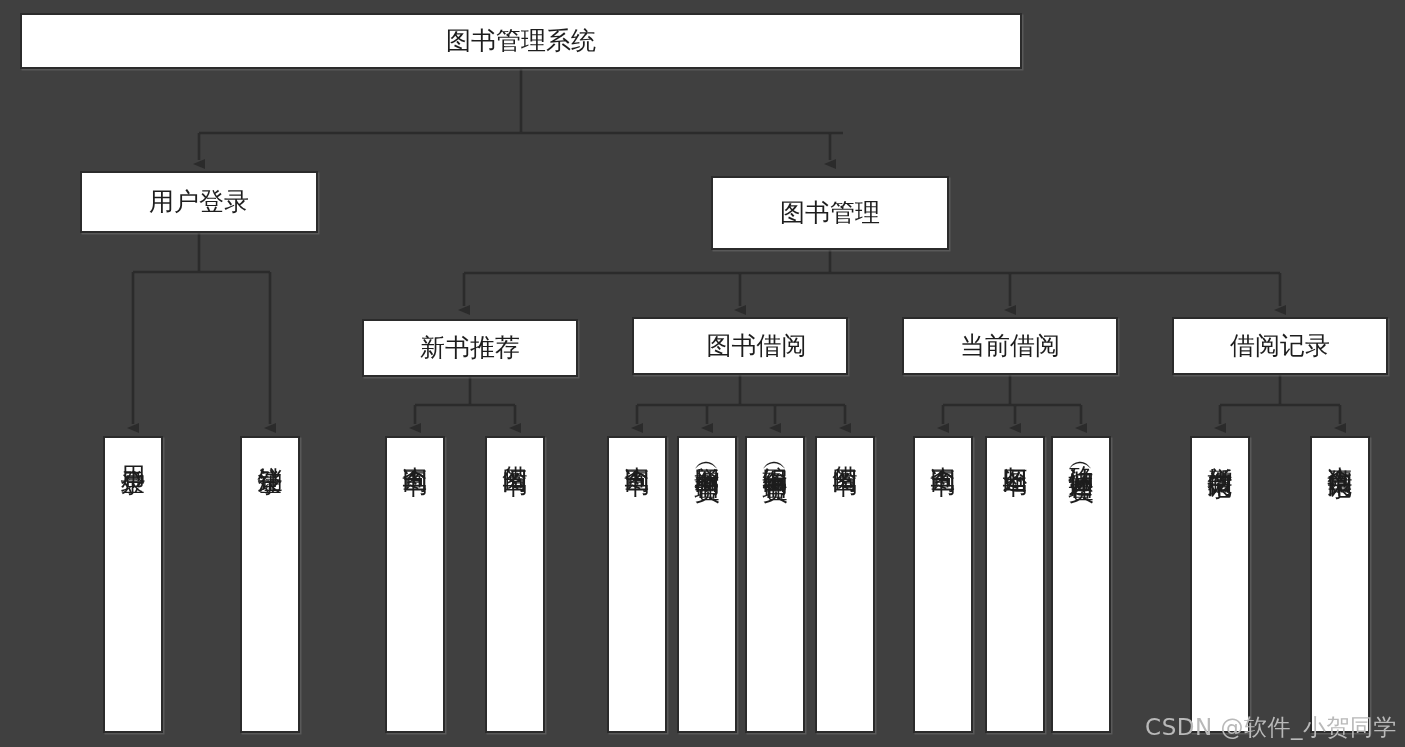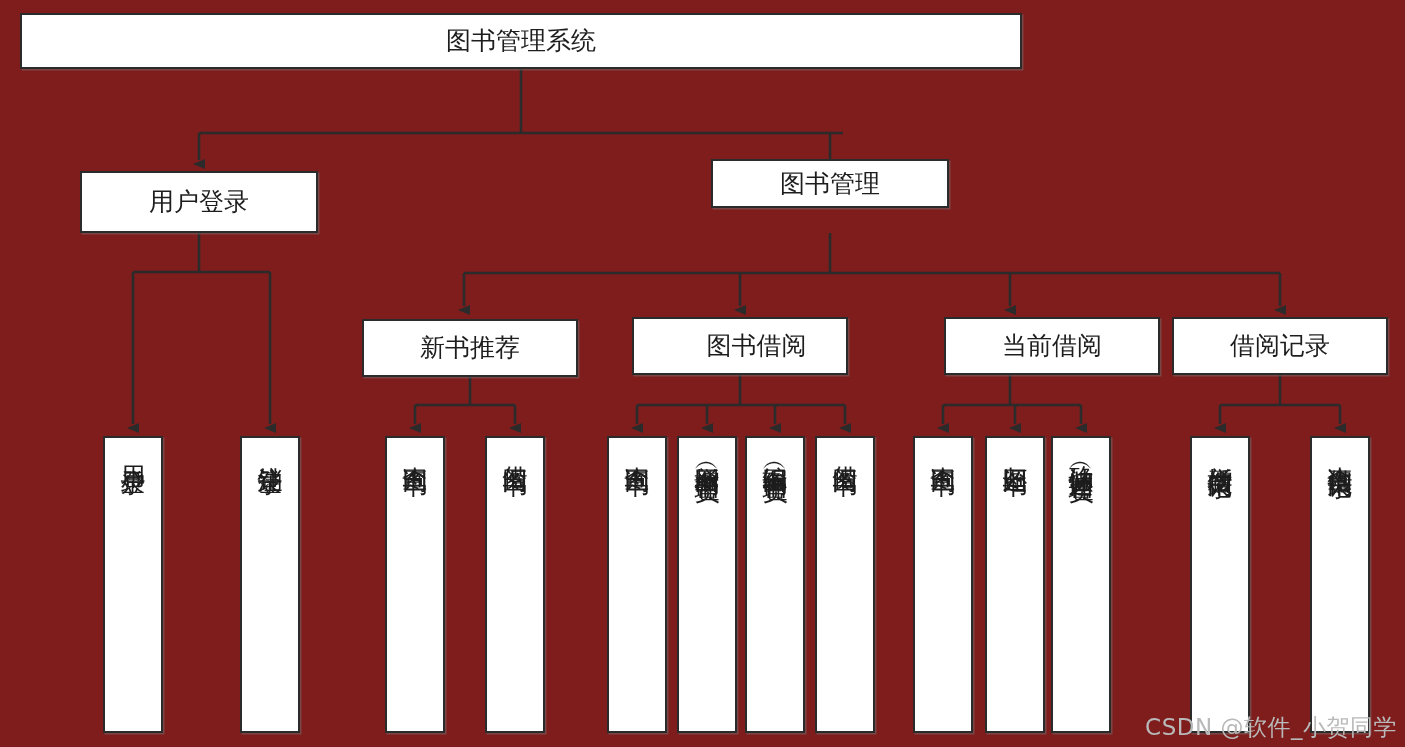--- a/index.html
+++ b/index.html
@@ -10,21 +10,21 @@
   body {
     width: 1405px;
     height: 747px;
     font-family: "DejaVu Sans", "Liberation Sans", sans-serif;
     overflow: hidden;
   }
   #diagram-root {
     position: relative;
     width: 1405px;
     height: 747px;
-    background: #7f1d1d;
+    background: #404040;
   }
   svg#wires {
     position: absolute;
     left: 0;
     top: 0;
     width: 1405px;
     height: 747px;
     pointer-events: none;
   }
   .node {
@@ -129,31 +129,31 @@
     </g>
   </svg>
 
   <div class="node horizontal root" style="left: 20px; top: 13px; width: 1002px; height: 56px;">
     <span class="node-label">图书管理系统</span>
   </div>
 
   <div class="node horizontal" style="left: 80px; top: 171px; width: 238px; height: 62px;">
     <span class="node-label">用户登录</span>
   </div>
-  <div class="node horizontal" style="left: 711px; top: 159px; width: 238px; height: 49px;">
+  <div class="node horizontal" style="left: 711px; top: 176px; width: 238px; height: 74px;">
     <span class="node-label">图书管理</span>
   </div>
 
   <div class="node horizontal" style="left: 362px; top: 319px; width: 216px; height: 58px;">
     <span class="node-label">新书推荐</span>
   </div>
   <div class="node horizontal" style="left: 632px; top: 317px; width: 216px; height: 58px; padding-left: 33px;">
     <span class="node-label">图书借阅</span>
   </div>
-  <div class="node horizontal" style="left: 902px; top: 317px; width: 216px; height: 58px; margin-left: 42px;">
+  <div class="node horizontal" style="left: 902px; top: 317px; width: 216px; height: 58px;">
     <span class="node-label">当前借阅</span>
   </div>
   <div class="node horizontal" style="left: 1172px; top: 317px; width: 216px; height: 58px;">
     <span class="node-label">借阅记录</span>
   </div>
 
   <div class="node vertical" style="left: 103px; top: 436px; width: 60px; height: 297px;">
     <span class="node-label">用户登录</span>
   </div>
   <div class="node vertical" style="left: 240px; top: 436px; width: 60px; height: 297px;">

